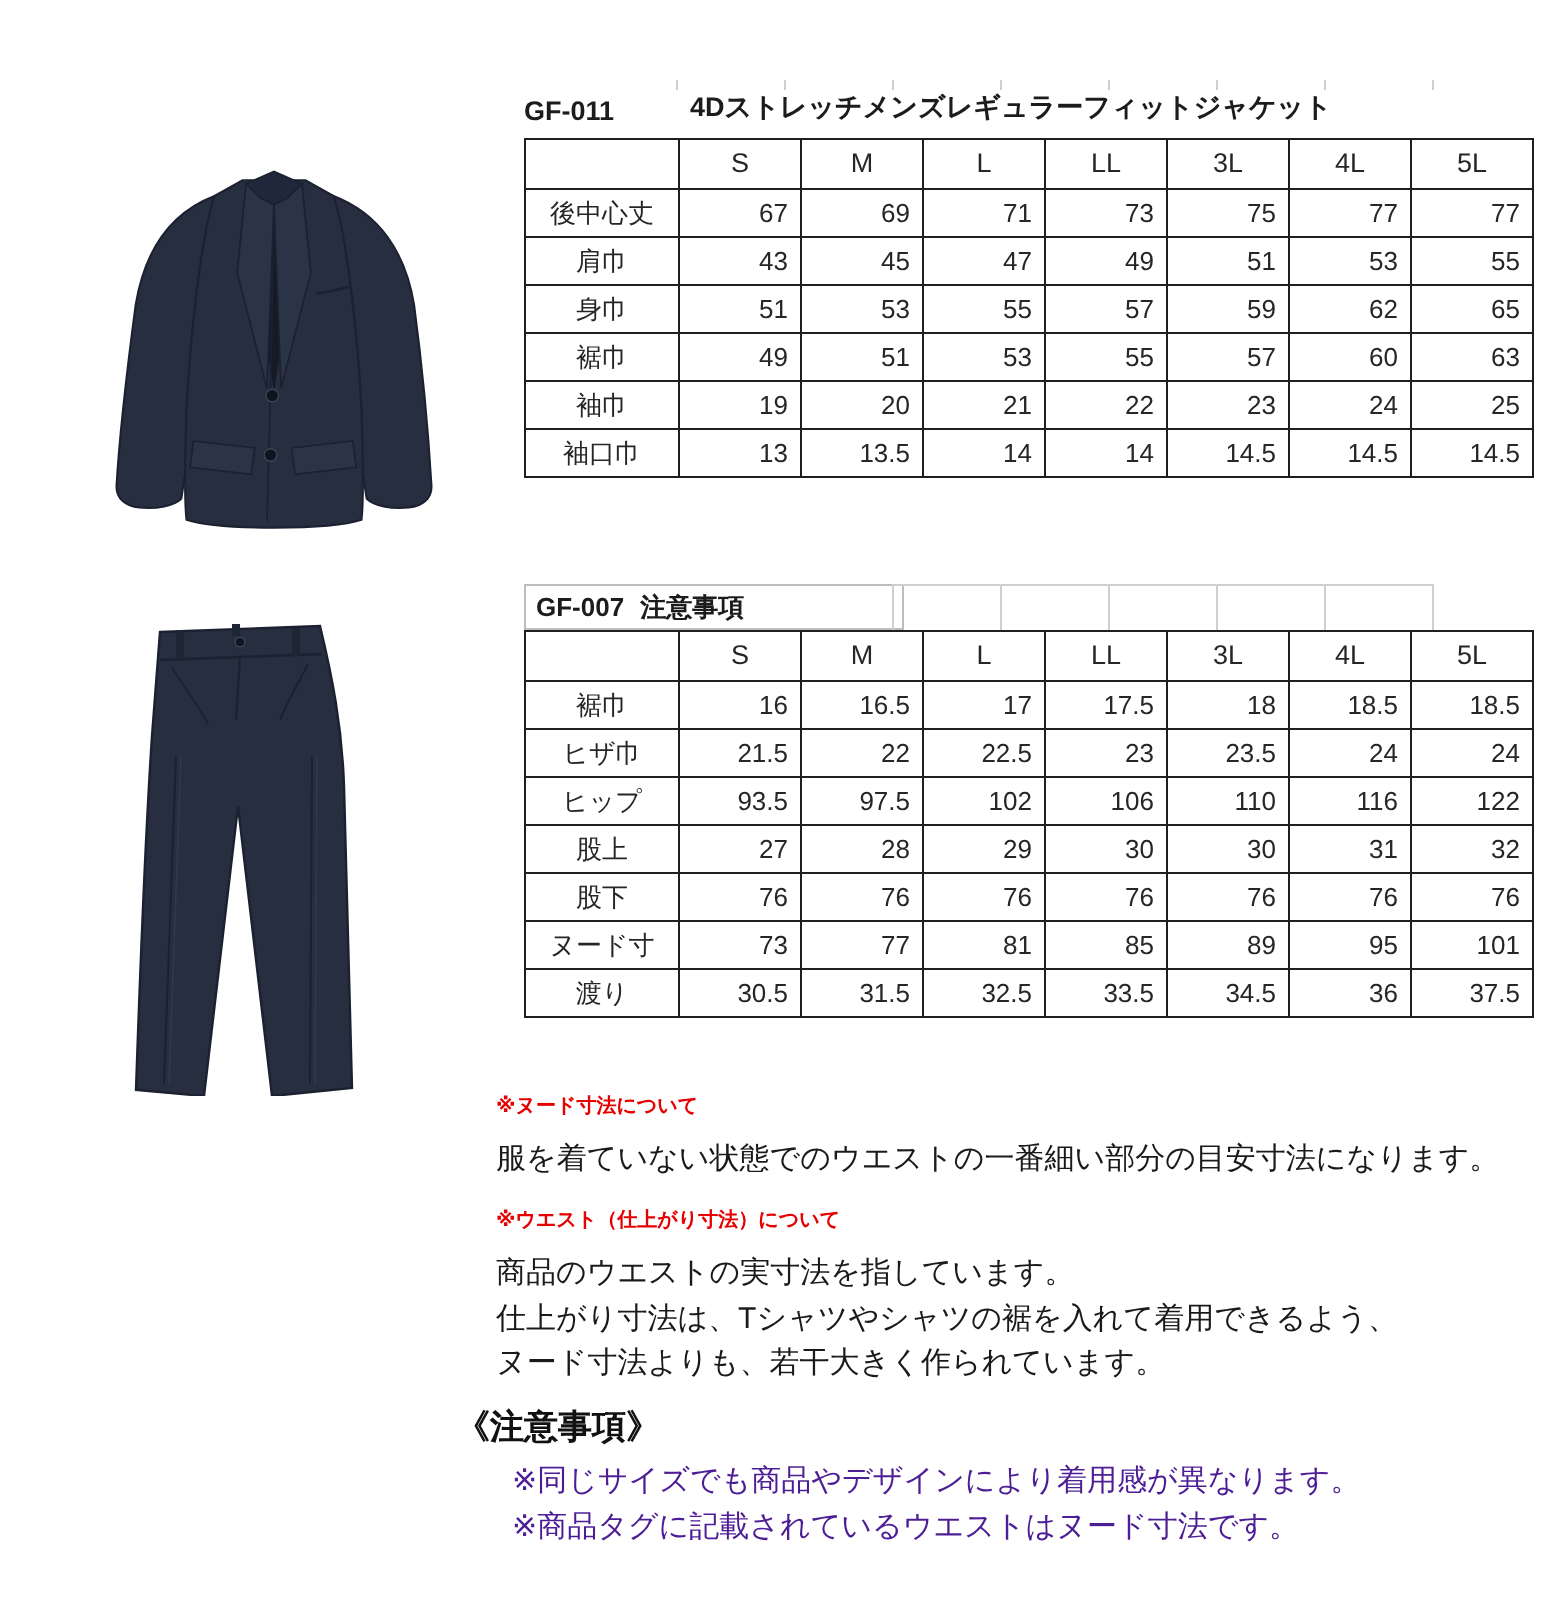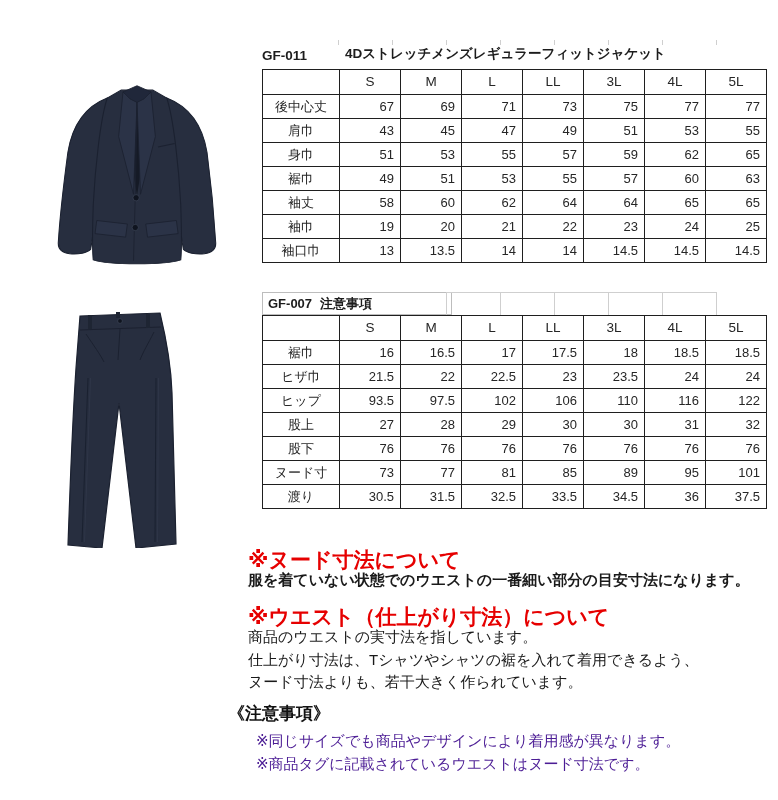--- a/index.html
+++ b/index.html
@@ -45,21 +45,21 @@
     display:flex;align-items:center;gap:8px;padding-left:5px;
     font-size:13px;font-weight:600;color:#1c1c1c;white-space:nowrap;
   }
   .slacks-grid-right{
     position:absolute;left:184px;top:0;width:271px;height:22px;
     border-top:1px solid var(--grid);
     background-image:repeating-linear-gradient(to right,var(--grid) 0 1px,transparent 1px 54px);
   }
 
   
-  .note-heading{font-size:21px;font-weight:bold;color:var(--red);white-space:nowrap;}
+  .note-heading{font-size:10px;font-weight:bold;color:var(--red);white-space:nowrap;}
   .note-body{font-size:15px;color:#1a1a1a;white-space:nowrap;line-height:22.5px;}
   .caution-heading{font-size:17px;font-weight:600;color:#111;white-space:nowrap;}
   .caution-item{font-size:15px;color:#4c1d95;white-space:nowrap;line-height:23px;}
 
   .photo{display:block;}
 </style>
 </head>
 <body>
 
 <div class="abs photo" style="left:32px;top:62px;width:210px;height:212px;">
@@ -172,30 +172,20 @@
         <th class="label">裾巾</th>
         <td class="val">49</td>
         <td class="val">51</td>
         <td class="val">53</td>
         <td class="val">55</td>
         <td class="val">57</td>
         <td class="val">60</td>
         <td class="val">63</td>
       </tr>
       <tr>
-        <th class="label">袖丈</th>
-        <td class="val">58</td>
-        <td class="val">60</td>
-        <td class="val">62</td>
-        <td class="val">64</td>
-        <td class="val">64</td>
-        <td class="val">65</td>
-        <td class="val">65</td>
-      </tr>
-      <tr>
         <th class="label">袖巾</th>
         <td class="val">19</td>
         <td class="val">20</td>
         <td class="val">21</td>
         <td class="val">22</td>
         <td class="val">23</td>
         <td class="val">24</td>
         <td class="val">25</td>
       </tr>
       <tr>
@@ -300,21 +290,21 @@
         <td class="val">32.5</td>
         <td class="val">33.5</td>
         <td class="val">34.5</td>
         <td class="val">36</td>
         <td class="val">37.5</td>
       </tr>
     </tbody>
   </table>
 
 <div class="abs note-heading" style="left:248px;top:546px;">※ヌード寸法について</div>
-<div class="abs note-body" style="left:248px;top:569px;font-weight:bold;">服を着ていない状態でのウエストの一番細い部分の目安寸法になります。</div>
+<div class="abs note-body" style="left:248px;top:569px;">服を着ていない状態でのウエストの一番細い部分の目安寸法になります。</div>
 
 <div class="abs note-heading" style="left:248px;top:603px;">※ウエスト（仕上がり寸法）について</div>
 <div class="abs note-body" style="left:248px;top:626px;">
   <div>商品のウエストの実寸法を指しています。</div>
   <div>仕上がり寸法は、Tシャツやシャツの裾を入れて着用できるよう、</div>
   <div>ヌード寸法よりも、若干大きく作られています。</div>
 </div>
 
 <div class="abs caution-heading" style="left:228px;top:702px;">《注意事項》</div>
 <div class="abs" style="left:256px;top:729px;">

